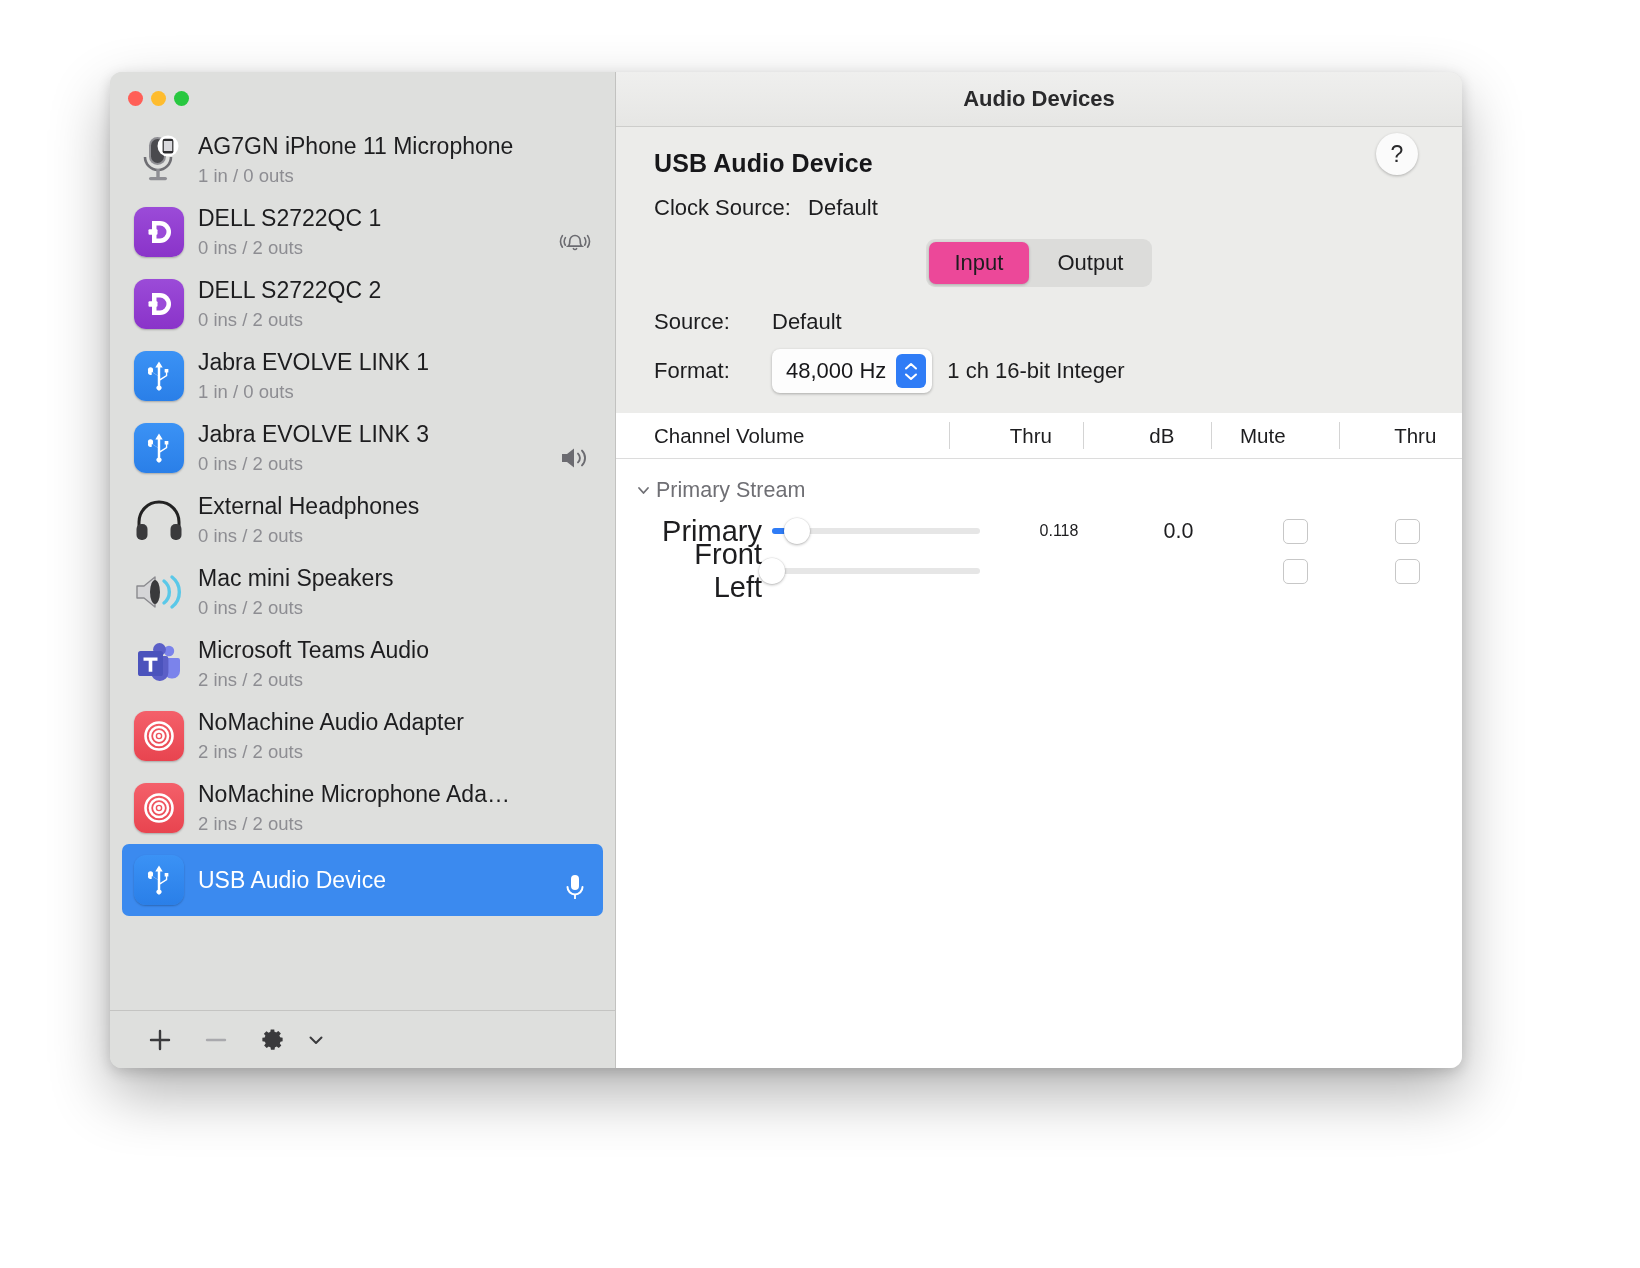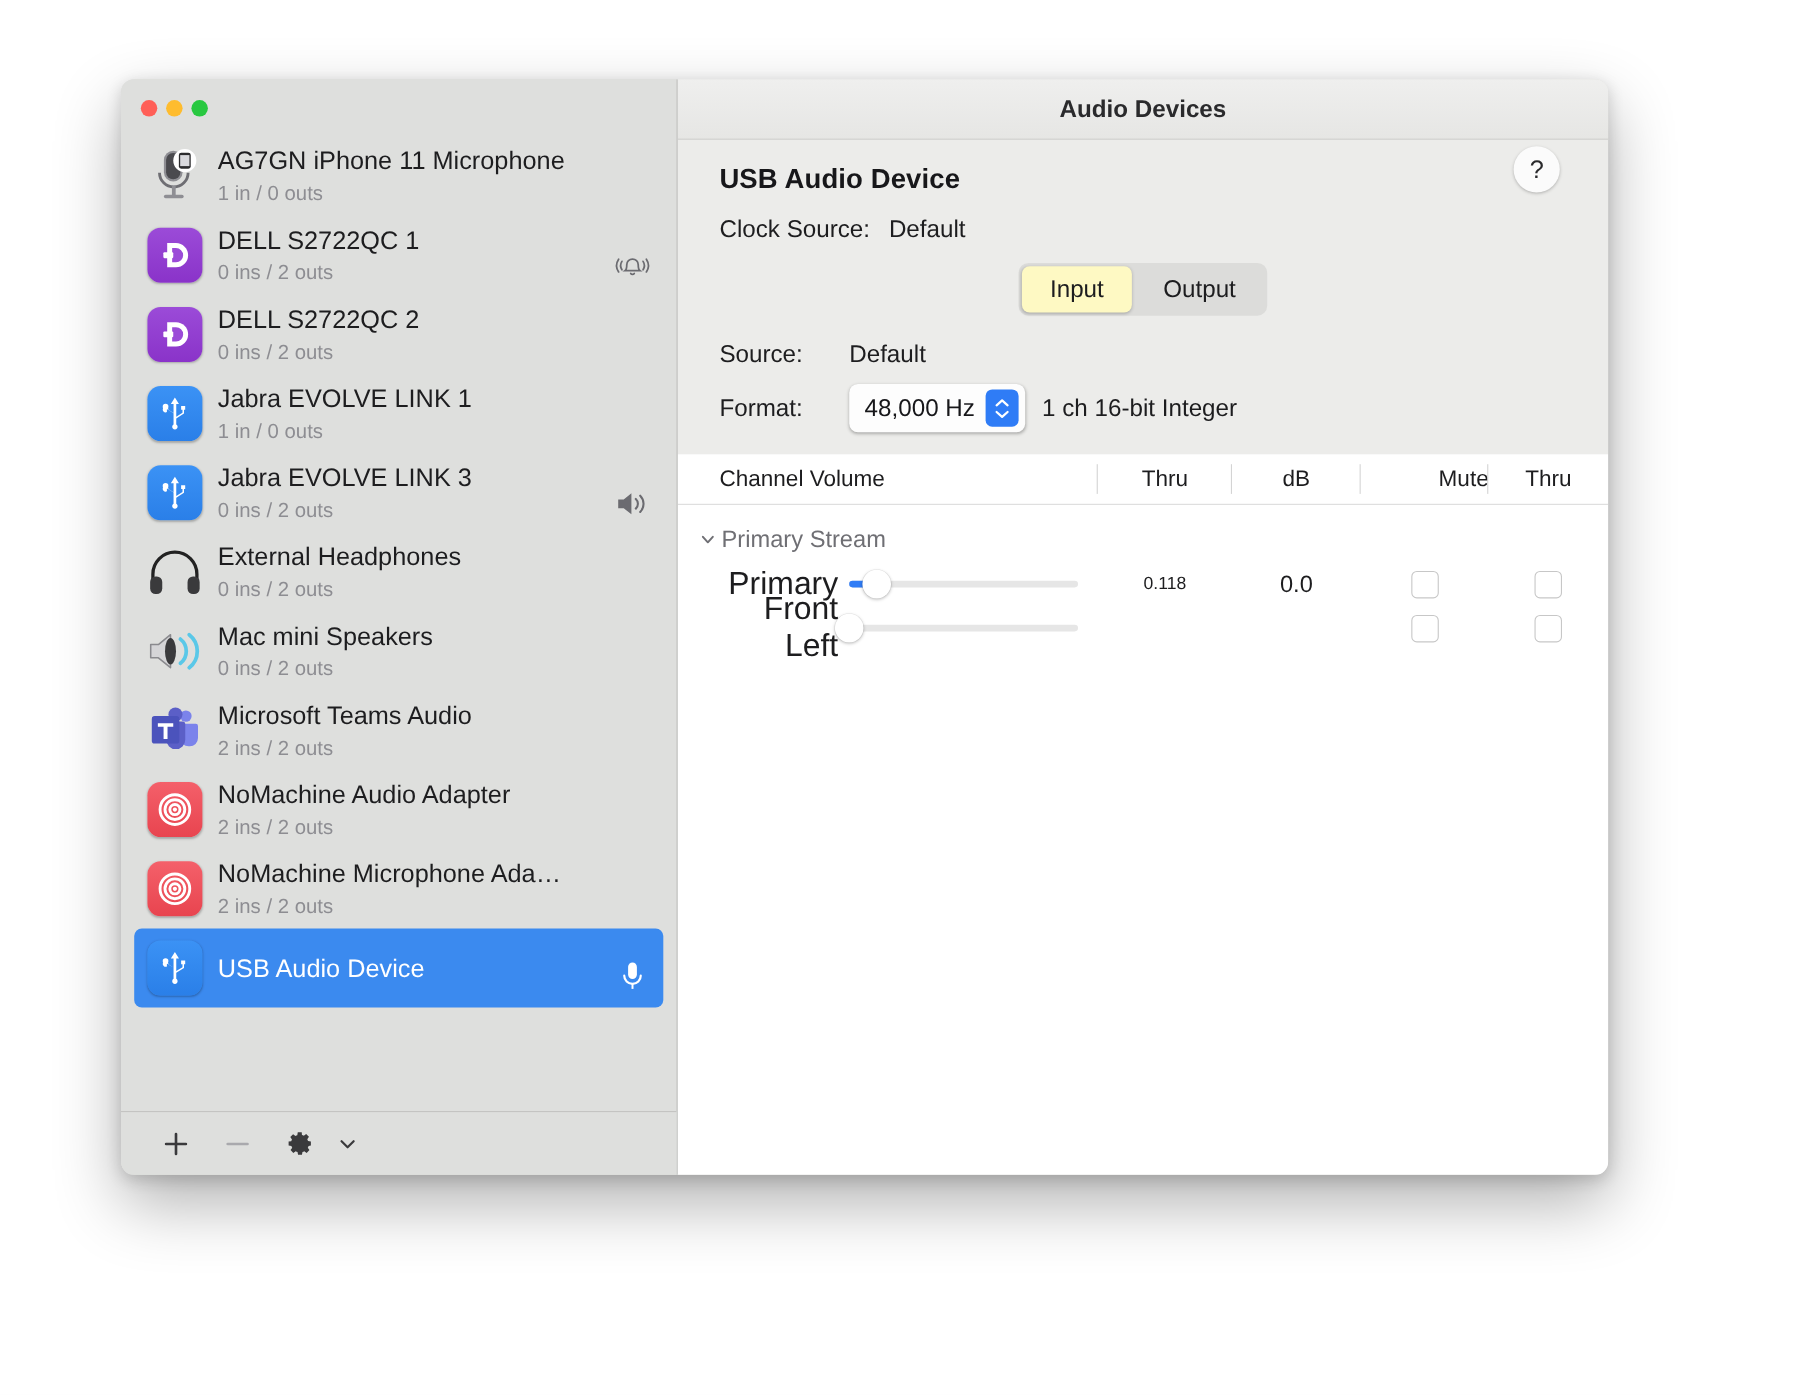--- a/index.html
+++ b/index.html
@@ -179,21 +179,21 @@
     padding: 3px;
     gap: 2px;
   }
   .seg {
     padding: 8px 26px;
     border-radius: 7px;
     font-size: 22px;
     color: #1d1d1f;
   }
   .seg.active {
-    background: #fef9c3;
+    background: #ec4899;
     box-shadow: 0 1px 3px rgba(0,0,0,.22);
   }
 
   #fmtblock {
     flex: none;
     padding: 22px 38px 20px 38px;
   }
   .frow { display: flex; align-items: center; font-size: 22px; color: #1d1d1f; }
   .frow + .frow { margin-top: 14px; }
   .frow .lab { width: 118px; }
@@ -224,31 +224,31 @@
   #table {
     flex: 1;
     background: #ffffff;
     display: flex; flex-direction: column;
     min-height: 0;
   }
   #thead {
     height: 46px; flex: none;
     display: flex; align-items: center;
     border-bottom: 1px solid #dcdcdc;
-    font-size: 20.5px; color: #1d1d1f;
+    font-size: 20.5px; color: #1d1d1f; gap: 28px;
   }
   .th { display: flex; align-items: center; height: 100%; position: relative; }
   .th .sep {
     position: absolute; right: 0; top: 9px; bottom: 9px;
     width: 1px; background: #d4d4d4;
   }
   .th-chan  { width: 386px; padding-left: 38px; }
   .th-value { width: 124px; justify-content: center; }
   .th-db    { width: 118px; justify-content: center; }
-  .th-mute  { width: 118px; justify-content: flex-end; }
+  .th-mute  { width: 118px; justify-content: flex-start; }
   .th-thru  { width: 110px; justify-content: center; }
 
   #tbody { flex: 1; padding-top: 10px; }
 
   .group-row {
     display: flex; align-items: center;
     height: 42px;
     padding-left: 14px;
     font-size: 21.5px; color: #6f6f74;
   }

